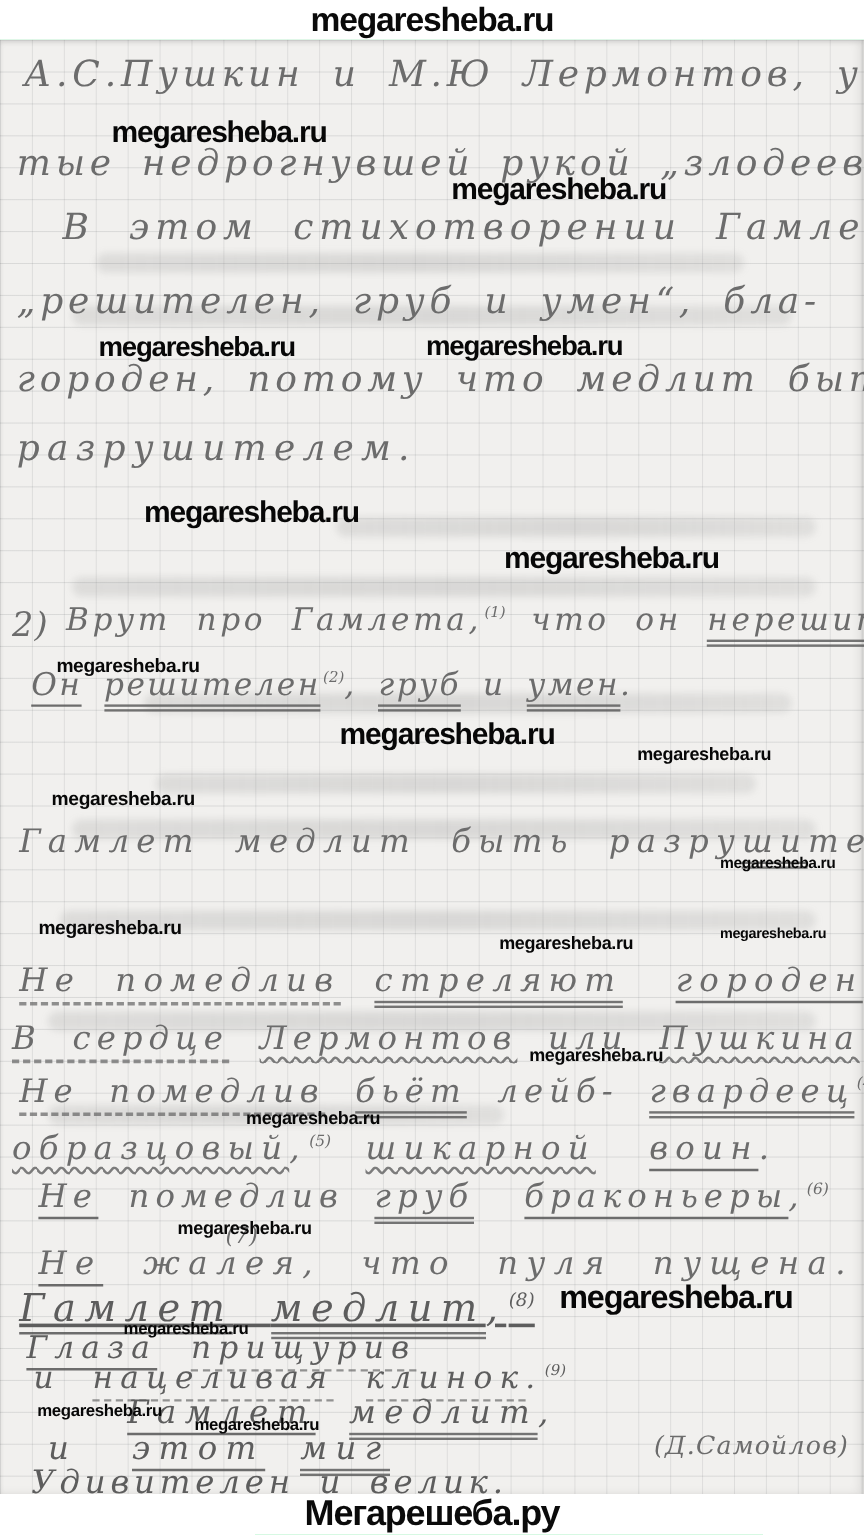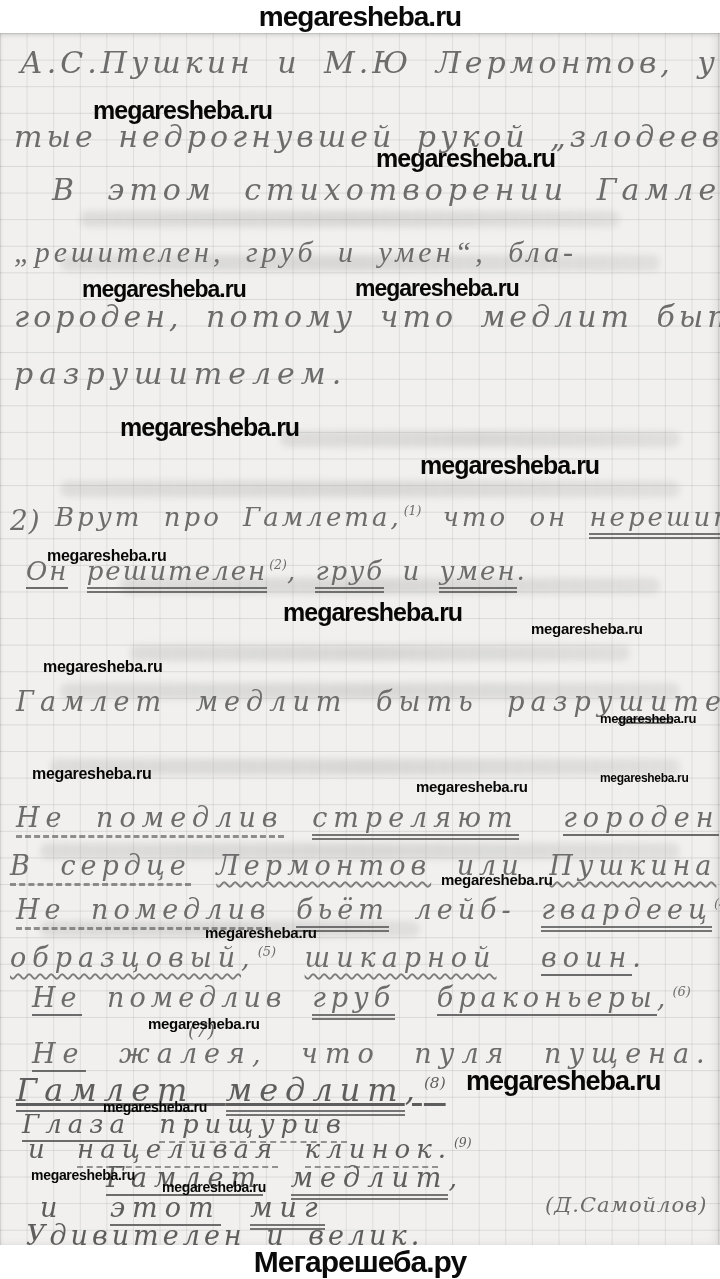--- a/index.html
+++ b/index.html
@@ -87,21 +87,21 @@
     <span class="wm" style="left: 441px; top: 872px; font-size: 15px; letter-spacing: -0.3px;">megaresheba.ru</span>
     <span class="wm" style="left: 205px; top: 925px; font-size: 15px; letter-spacing: -0.3px;">megaresheba.ru</span>
     <span class="wm" style="left: 148px; top: 1016px; font-size: 15px; letter-spacing: -0.3px;">megaresheba.ru</span>
     <span class="wm" style="left: 466px; top: 1068px; font-size: 27px; letter-spacing: -1px;">megaresheba.ru</span>
     <span class="wm" style="left: 103px; top: 1100px; font-size: 14px; letter-spacing: -0.3px;">megaresheba.ru</span>
     <span class="wm" style="left: 31px; top: 1168px; font-size: 14px; letter-spacing: -0.3px;">megaresheba.ru</span>
     <span class="wm" style="left: 162px; top: 1180px; font-size: 14px; letter-spacing: -0.3px;">megaresheba.ru</span>
     <div class="hw-line" style="left: 20px; top: 46px; font-size: 30px; letter-spacing: 4px; word-spacing: 10px;"><span class="u-none">А.С.Пушкин и М.Ю Лермонтов, уби-</span></div>
     <div class="hw-line" style="left: 14px; top: 120px; font-size: 30px; letter-spacing: 4px; word-spacing: 8px;"><span class="u-none">тые недрогнувшей рукой „злодеев“.</span></div>
     <div class="hw-line" style="left: 52px; top: 173px; font-size: 30px; letter-spacing: 5px; word-spacing: 14px;"><span class="u-none">В этом стихотворении Гамлет</span></div>
-    <div class="hw-line" style="left: 14px; top: 235px; font-size: 30px; letter-spacing: 4px; word-spacing: 10px; font-family: Liberation Serif, serif;"><span class="u-none">„решителен, груб и умен“, бла-</span></div>
+    <div class="hw-line" style="left: 14px; top: 235px; font-size: 30px; letter-spacing: 4px; word-spacing: 10px;"><span class="u-none">„решителен, груб и умен“, бла-</span></div>
     <div class="hw-line" style="left: 14px; top: 300px; font-size: 30px; letter-spacing: 4px; word-spacing: 10px;"><span class="u-none">городен, потому что медлит быть</span></div>
     <div class="hw-line" style="left: 14px; top: 357px; font-size: 30px; letter-spacing: 6px; word-spacing: 8px;"><span class="u-none">разрушителем.</span></div>
     <div class="hw-line" style="left: 10px; top: 505px; font-size: 28px; letter-spacing: 1px; word-spacing: 0px;"><span class="u-none">2)</span></div>
     <div class="hw-line" style="left: 55px; top: 503px; font-size: 26px; letter-spacing: 3px; word-spacing: 10px;"><span class="u-none">Врут про Гамлета,</span><span class="sup">(1)</span><span class="u-none"> что он </span><span class="u-double">нерешителен</span></div>
     <div class="hw-line" style="left: 10px; top: 557px; font-size: 26px; letter-spacing: 2px; word-spacing: 8px;"><span class="u-solid">Он</span><span class="u-none"> </span><span class="u-double">решителен</span><span class="sup">(2)</span><span class="u-none">, </span><span class="u-double">груб</span><span class="u-none"> и </span><span class="u-double">умен</span><span class="u-none">.</span></div>
     <div class="hw-line" style="left: 16px; top: 686px; font-size: 27px; letter-spacing: 6px; word-spacing: 14px;"><span class="u-none">Гамлет медлит быть разру</span><span class="u-double">ши</span><span class="u-none">телем,</span></div>
     <div class="hw-line" style="left: 16px; top: 802px; font-size: 27px; letter-spacing: 6px; word-spacing: 14px;"><span class="u-dashdot">Не помедлив</span><span class="u-none"> </span><span class="u-double">стреляют</span><span class="u-none"> </span><span class="u-solid">городен</span></div>
     <div class="hw-line" style="left: 10px; top: 850px; font-size: 27px; letter-spacing: 5px; word-spacing: 12px;"><span class="u-dashdot">В сердце</span><span class="u-none"> </span><span class="u-wavy">Лермонтов</span><span class="u-none"> или </span><span class="u-wavy">Пушкина</span></div>
     <div class="hw-line" style="left: 16px; top: 894px; font-size: 27px; letter-spacing: 5px; word-spacing: 12px;"><span class="u-dashdot">Не помедлив</span><span class="u-none"> </span><span class="u-double">бьёт</span><span class="u-none"> лейб- </span><span class="u-double">гвардеец</span><span class="sup">(4)</span></div>
     <div class="hw-line" style="left: 10px; top: 942px; font-size: 27px; letter-spacing: 6px; word-spacing: 14px;"><span class="u-wavy">образцовый</span><span class="u-none">,</span><span class="sup">(5)</span><span class="u-none"> </span><span class="u-wavy">шикарной</span><span class="u-none"> </span><span class="u-solid">воин</span><span class="u-none">.</span></div>

